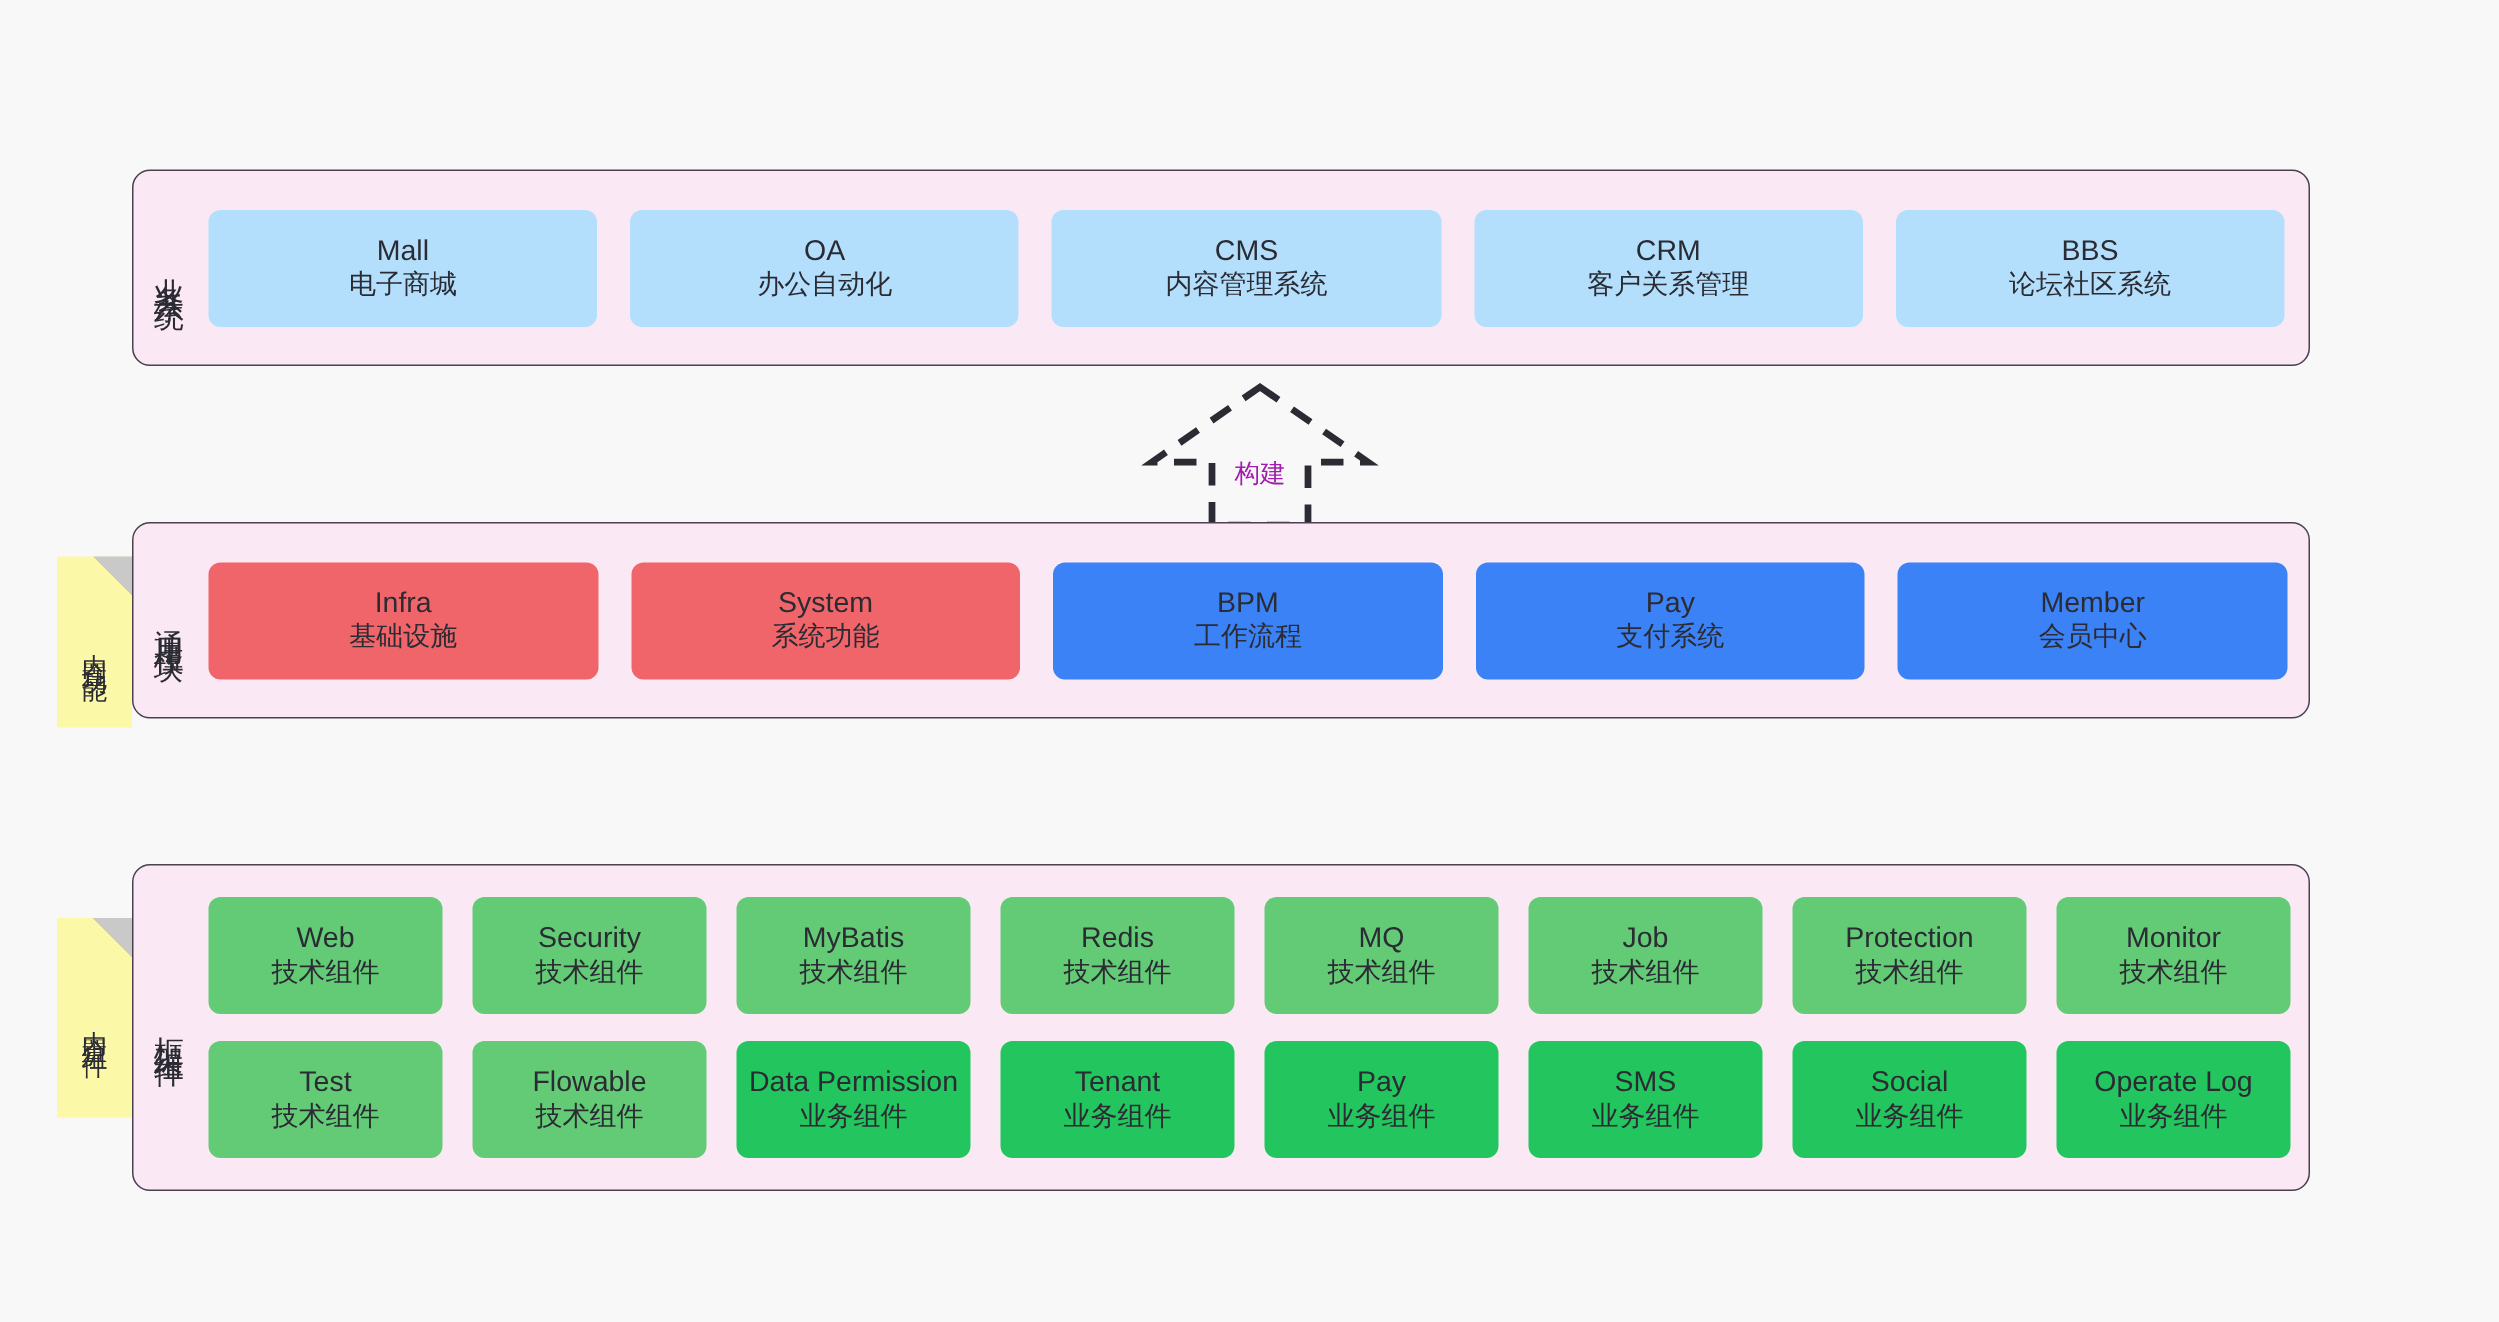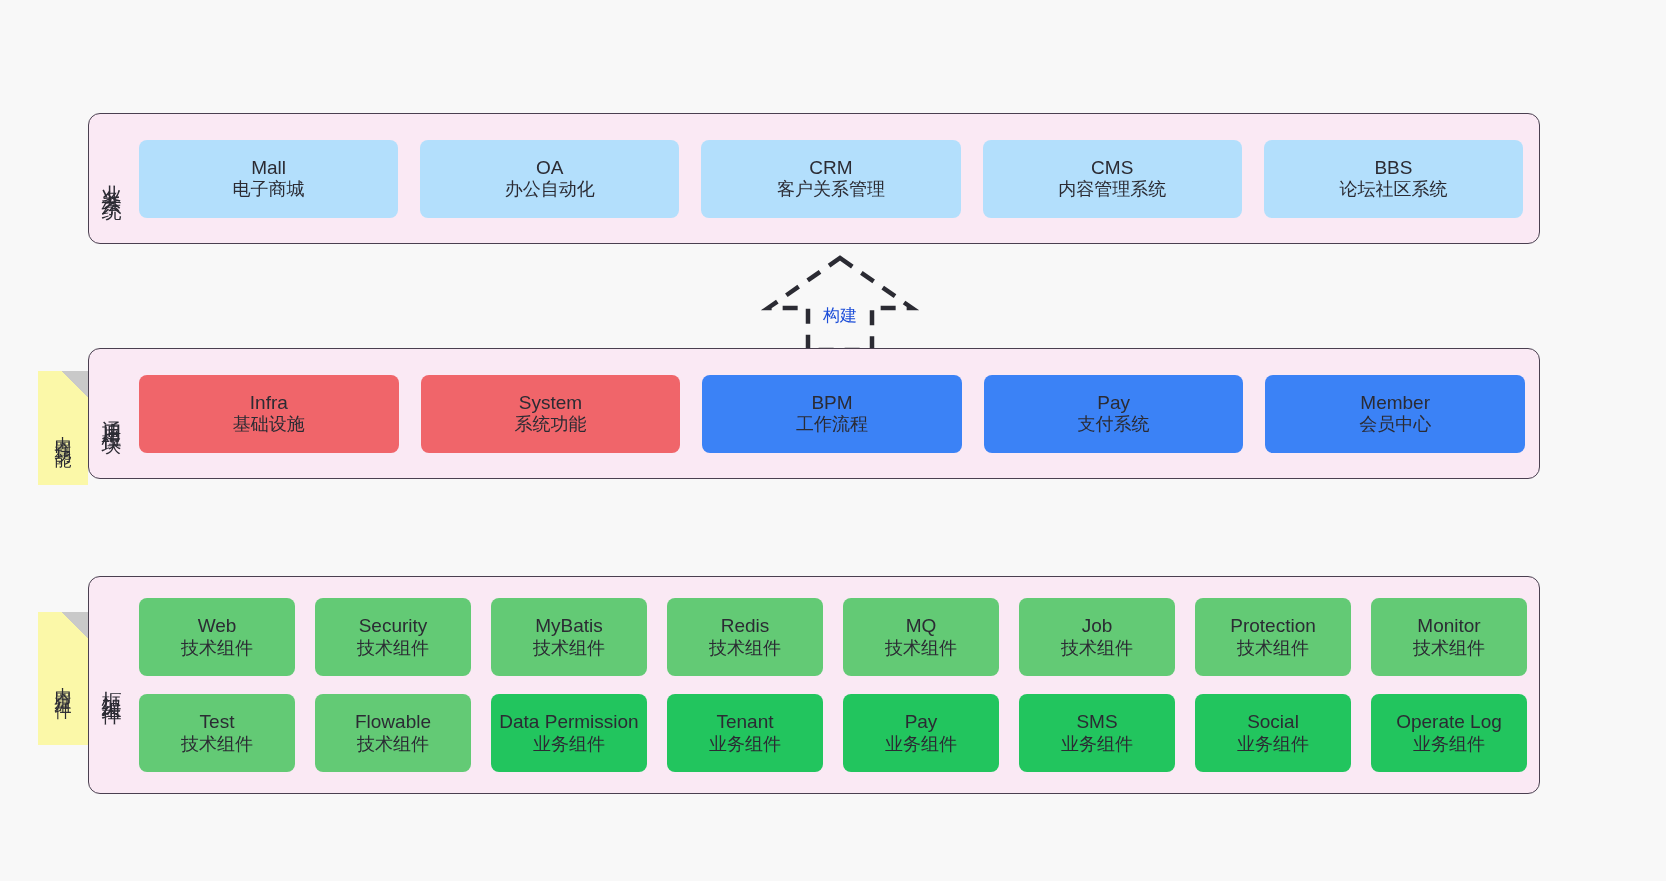--- a/index.html
+++ b/index.html
@@ -133,21 +133,21 @@
     width: 160px;
     height: 96px;
   }
   .arrow svg { display: block; width: 100%; height: 100%; overflow: visible; }
   .arrow .arrow-label {
     position: absolute;
     left: 50%;
     top: 53px;
     transform: translateX(-50%);
     font-size: 17px;
-    color: #1d4ed8;
+    color: #a21caf;
     background: #f8f8f8;
     padding: 0 2px;
     line-height: 1.1;
     white-space: nowrap;
     text-align: right;
   }
   #arrow-build  { left: 760px; top: 254px; }
   #arrow-impl   { left: 775px; top: 489px; }
 </style>
 </head>
@@ -163,26 +163,26 @@
       <div class="row">
         <div class="card blue">
           <div class="en">Mall</div>
           <div class="cn">电子商城</div>
         </div>
         <div class="card blue">
           <div class="en">OA</div>
           <div class="cn">办公自动化</div>
         </div>
         <div class="card blue">
+          <div class="en">CMS</div>
+          <div class="cn">内容管理系统</div>
+        </div>
+        <div class="card blue">
           <div class="en">CRM</div>
           <div class="cn">客户关系管理</div>
-        </div>
-        <div class="card blue">
-          <div class="en">CMS</div>
-          <div class="cn">内容管理系统</div>
         </div>
         <div class="card blue">
           <div class="en">BBS</div>
           <div class="cn">论坛社区系统</div>
         </div>
       </div>
     </div>
   </div>
 
   <div class="arrow" id="arrow-build">

